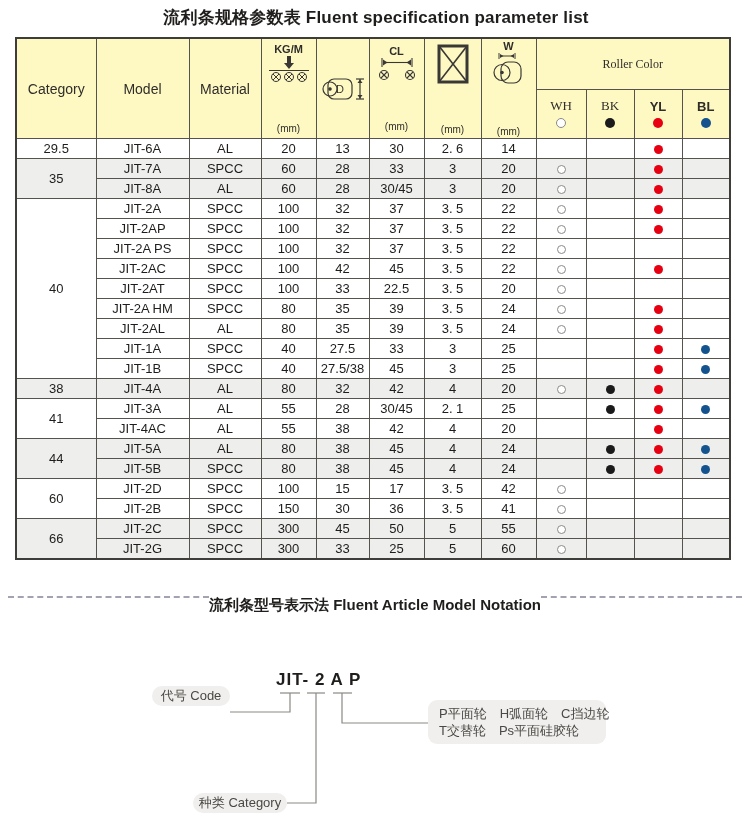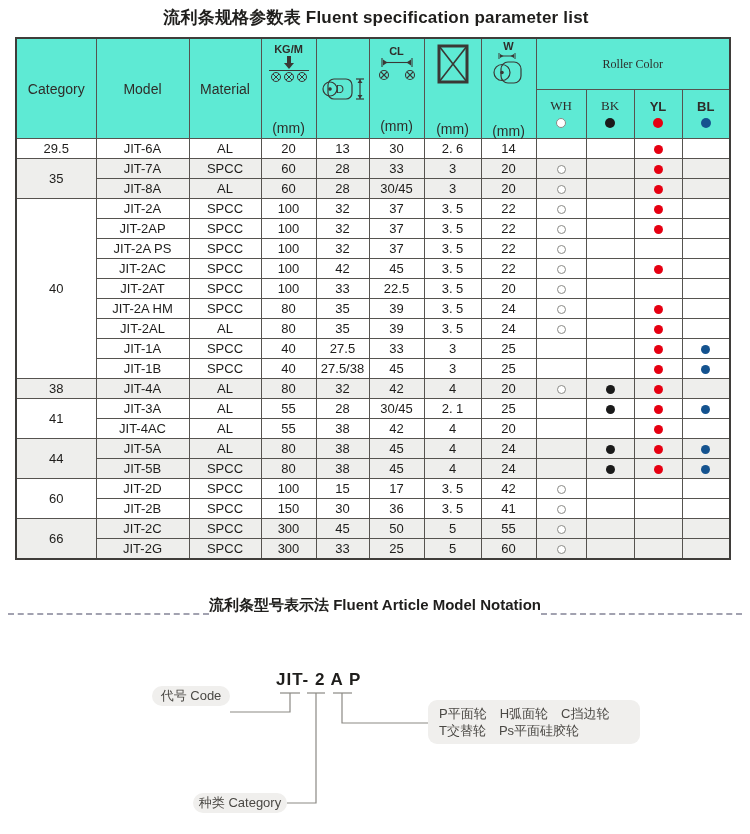--- a/index.html
+++ b/index.html
@@ -8,51 +8,51 @@
 
   
   .main-title { position:absolute; top:6px; left:1px; width:100%; text-align:center;
     font-size:17px; font-weight:bold; color:#1f1e1c; letter-spacing:0.2px; }
 
   
   .table-wrap { position:absolute; left:15px; top:37px; }
   table.spec { border-collapse:collapse; table-layout:fixed; width:716px;
     border:2px solid #3f3d3a; }
   table.spec th, table.spec td { border:1px solid #56534f; text-align:center; vertical-align:middle; }
-  table.spec thead th { background:#5eead4; color:#2f2d2a; font-weight:normal; }
+  table.spec thead th { background:#fef9c3; color:#2f2d2a; font-weight:normal; }
   .th-main { font-size:14px;margin-left:11px; }
   .th-roller { font-family:"Liberation Serif", serif; font-size:12px; height:36px; }
   .th-sub { height:34px; font-family:"Liberation Serif", serif; font-size:13px;margin-top:31px; }
   .th-sub.sans { font-family:"Liberation Sans", sans-serif; font-weight:bold; }
   .th-icon { padding:2px 0; }
   .icon-col { display:flex; flex-direction:column; align-items:center; justify-content:center; gap:1px; }
   .icon-label { font-size:11px; font-weight:bold; color:#2f2d2a; line-height:11px; }
-  .icon-unit { font-size:14px; color:#2f2d2a; line-height:9px;margin-top:40px; }
+  .icon-unit { font-size:10px; color:#2f2d2a; line-height:9px;margin-top:40px; }
   table.spec tbody td { height:20px; font-size:13px; color:#1e1d1b; background:#ffffff; }
   table.spec tbody tr.shaded td { background:#eeeeec; }
   .dot { display:inline-block; width:9px; height:9px; border-radius:50%; vertical-align:middle; }
   .hdr-dot { width:10px; height:10px; display:inline-block; border-radius:50%; vertical-align:middle; }
   svg.glyph { display:block; }
   .g-stroke { stroke:#3a3835; fill:none; }
 
   
-  .divider { position:absolute; top:596px; left:8px; right:8px; display:flex; align-items:flex-end; }
+  .divider { position:absolute; top:596px; left:8px; right:8px; display:flex; align-items:flex-start; }
   .dash { flex:1; height:0; border-top:2px dashed #a2a2b0; }
   .divider-title { font-size:15px; font-weight:bold; color:#1f1e1c; white-space:nowrap; }
 
   
   .notation { position:absolute; left:0; top:640px; width:750px; height:194px; }
   .model-example { position:absolute; left:276px; top:30px; font-size:17px; font-weight:bold;
     color:#1f1e1c; letter-spacing:1px; }
   .conn-svg { position:absolute; left:0; top:0; width:750px; height:194px; }
   .pill { position:absolute; background:#f0efed; border-radius:10px; font-size:13px; color:#4a4844;
     display:flex; align-items:center; justify-content:center; white-space:nowrap; padding:0 10px; height:20px; }
   .pill-code { left:152px; top:46px; width:78px; }
   .pill-category { left:193px; top:153px; width:94px; }
-  .wheel-box { position:absolute; left:428px; top:60px; width:212px; background:#f0efed;
+  .wheel-box { position:absolute; left:428px; top:60px; width:178px; background:#f0efed;
     border-radius:9px; padding:5px 11px; font-size:13px; color:#4a4844; line-height:17px; white-space:nowrap; }
 </style>
 </head>
 <body>
 
 <div class="page">
 
   <div class="main-title">流利条规格参数表 Fluent specification parameter list</div>
 
   <div class="table-wrap">

